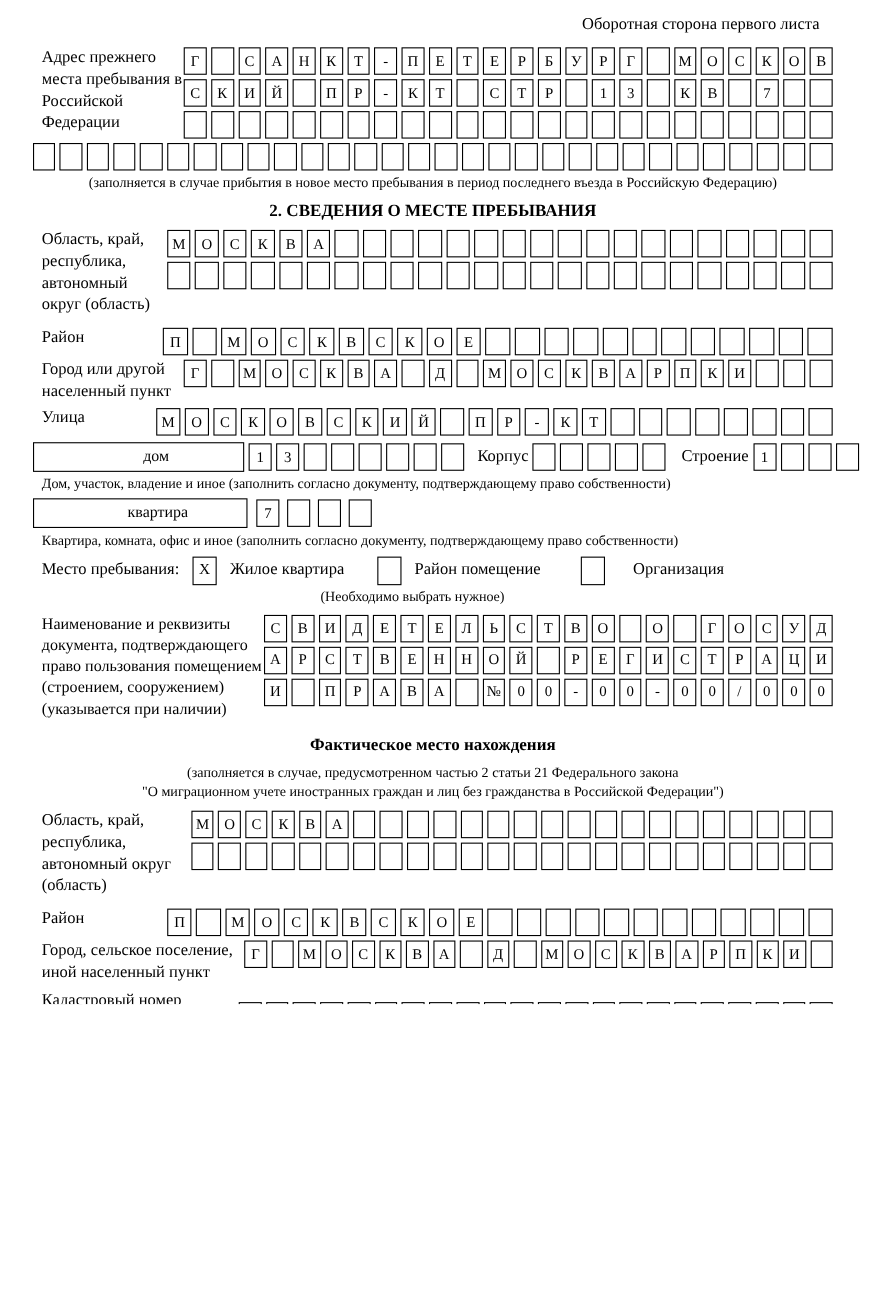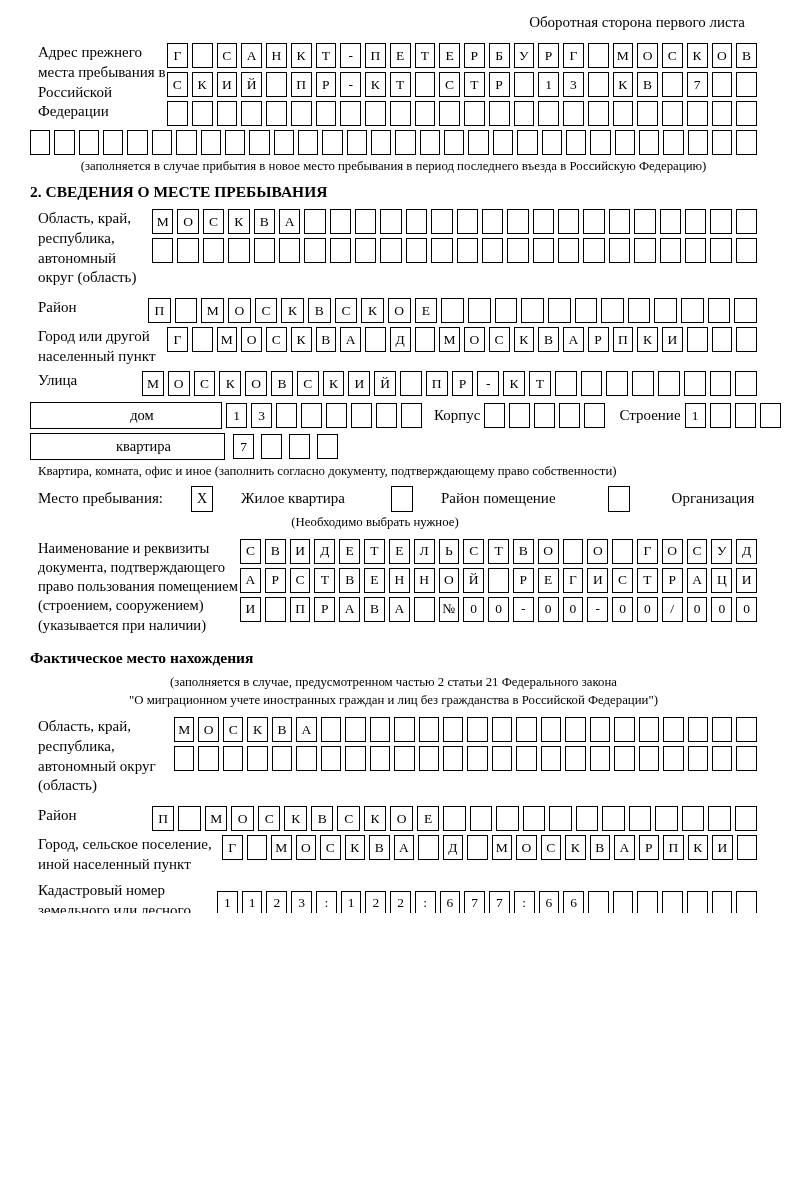--- a/index.html
+++ b/index.html
@@ -23,21 +23,21 @@
   .crow + .crow{ margin-top:4px; }
   .cell{
     flex:1; height:25px; border:1.6px solid #000; background:#fff;
     display:flex; align-items:center; justify-content:center;
     font-size:13.5px; line-height:1; box-sizing:border-box;
   }
   .fixed .cell{ flex:0 0 21px; }
 
   .note{ font-size:12.8px; line-height:1.25; }
   .note.center{ text-align:center; }
-  .sec-title{ text-align:left; font-weight:bold; font-size:15.5px; }
+  .sec-title{ text-align:center; font-weight:bold; font-size:15.5px; }
 
   .widebox{
     border:1.6px solid #000; height:27px; box-sizing:border-box;
     display:flex; align-items:center; justify-content:center; font-size:14.5px;padding-left:32px;
   }
   .inline-lbl{ font-size:15px; white-space:nowrap; align-self:center; }
   .checkbox{
     flex:0 0 22px; height:26px; border:1.6px solid #000; box-sizing:border-box;
     display:flex; align-items:center; justify-content:center; font-size:14px;
   }
@@ -357,33 +357,34 @@
         <div class="cell"></div>
       </div>
     <div class="inline-lbl" style="margin-left:10px;">Строение</div>
     <div class="crow fixed" style="flex:0 0 auto;">
         <div class="cell">1</div>
         <div class="cell"></div>
         <div class="cell"></div>
         <div class="cell"></div>
       </div>
   </div>
+  <div class="note mt4" style="padding-left:8px;">Дом, участок, владение и иное (заполнить согласно документу, подтверждающему право собственности)</div>
 
   <div class="crow fixed mt4" style="align-items:center;">
     <div class="widebox" style="flex:0 0 195px;">квартира</div>
     <div class="crow fixed" style="flex:0 0 auto; margin-left:4px; gap:7px;">
         <div class="cell">7</div>
         <div class="cell"></div>
         <div class="cell"></div>
         <div class="cell"></div>
       </div>
   </div>
   <div class="note mt4" style="padding-left:8px;">Квартира, комната, офис и иное (заполнить согласно документу, подтверждающему право собственности)</div>
 
-  <div class="mt6" style="display:flex; align-items:center; gap:28px; padding-left:8px;">
+  <div class="mt6" style="display:flex; align-items:center; gap:12px; padding-left:8px;">
     <span class="inline-lbl">Место пребывания:</span>
     <span class="checkbox">X</span>
     <span class="inline-lbl">Жилое квартира</span>
     <span class="checkbox" style="margin-left:18px;"></span>
     <span class="inline-lbl">Район помещение</span>
     <span class="checkbox" style="margin-left:24px;"></span>
     <span class="inline-lbl" style="margin-left:14px;">Организация</span>
   </div>
   <div class="note center" style="width:430px; margin-left:130px; margin-top:3px;">(Необходимо выбрать нужное)</div>
 

